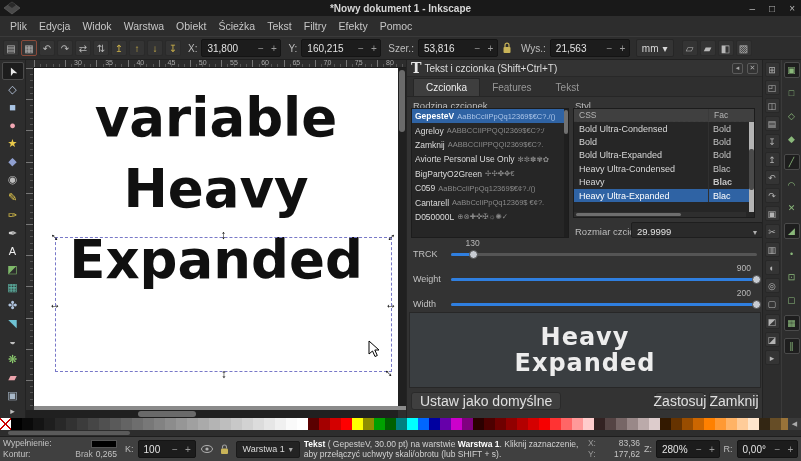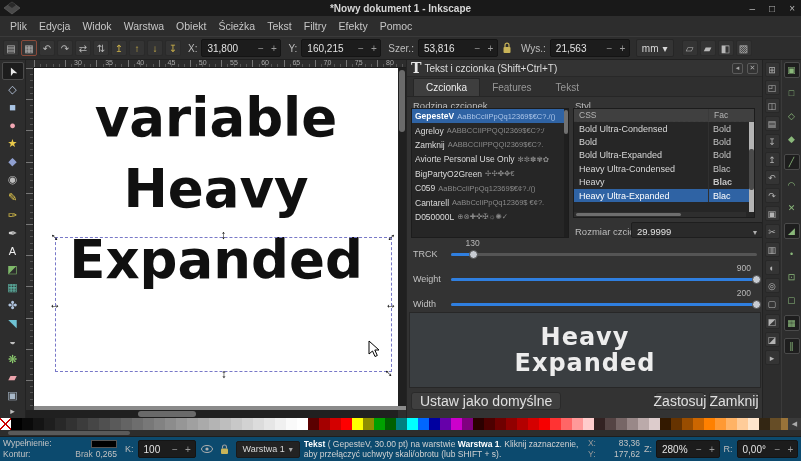--- a/index.html
+++ b/index.html
@@ -106,21 +106,21 @@
 .snapicon.active{background:#1e1e1e;border:1px solid #4a4a4a}
 
 .palette{position:absolute;left:0;top:418px;width:801px;height:12px;background:#2d2d2d;display:flex}
 #swatches{flex:1;display:flex;overflow:hidden}
 .swatch{flex:0 0 11px;height:12px}
 .swatch.none{background:#fff;position:relative;background-image:linear-gradient(45deg,transparent 45%,#c00 45%,#c00 55%,transparent 55%),linear-gradient(-45deg,transparent 45%,#c00 45%,#c00 55%,transparent 55%)}
 .pal-arrow{width:13px;height:12px;display:flex;align-items:center;justify-content:center;font-size:7px;color:#aaa;background:#3a3a3a}
 .pal-scroll{position:absolute;left:0;top:430px;width:801px;height:6px;background:#2d2d2d}
 .pal-scroll .thumb{position:absolute;left:8px;top:1px;width:122px;height:4px;background:#5a5a5a;border-radius:2px}
 
-.statusbar{position:absolute;left:0;top:436px;width:801px;height:25px;background:#0c4a6e;border-top:1px solid #1e1e1e;display:flex;align-items:center;padding:0 3px;gap:4px}
+.statusbar{position:absolute;left:0;top:436px;width:801px;height:25px;background:#404040;border-top:1px solid #1e1e1e;display:flex;align-items:center;padding:0 3px;gap:4px}
 .fs-block{width:118px;font-size:8.5px;line-height:11px}
 .fs-row{display:flex;align-items:center;gap:3px}
 .fs-label{color:#c4c4c4}
 .fill-swatch{width:26px;height:8px;background:#000;border:1px solid #555;margin-left:auto;margin-right:4px}
 .stroke-none{color:#b8b8b8;margin-left:auto}
 .stroke-width{color:#c4c4c4;margin-right:4px}
 .slabel{font-size:9px;color:#bdbdbd}
 .sicon{width:14px;height:14px;display:flex;align-items:center;justify-content:center}
 .layerbox{display:flex;align-items:center;gap:4px;background:#232323;border:1px solid #1a1a1a;border-radius:2px;height:17px;padding:0 6px;font-size:9px;color:#dadada}
 .layerbox .caret{font-size:8px;color:#a8a8a8}

